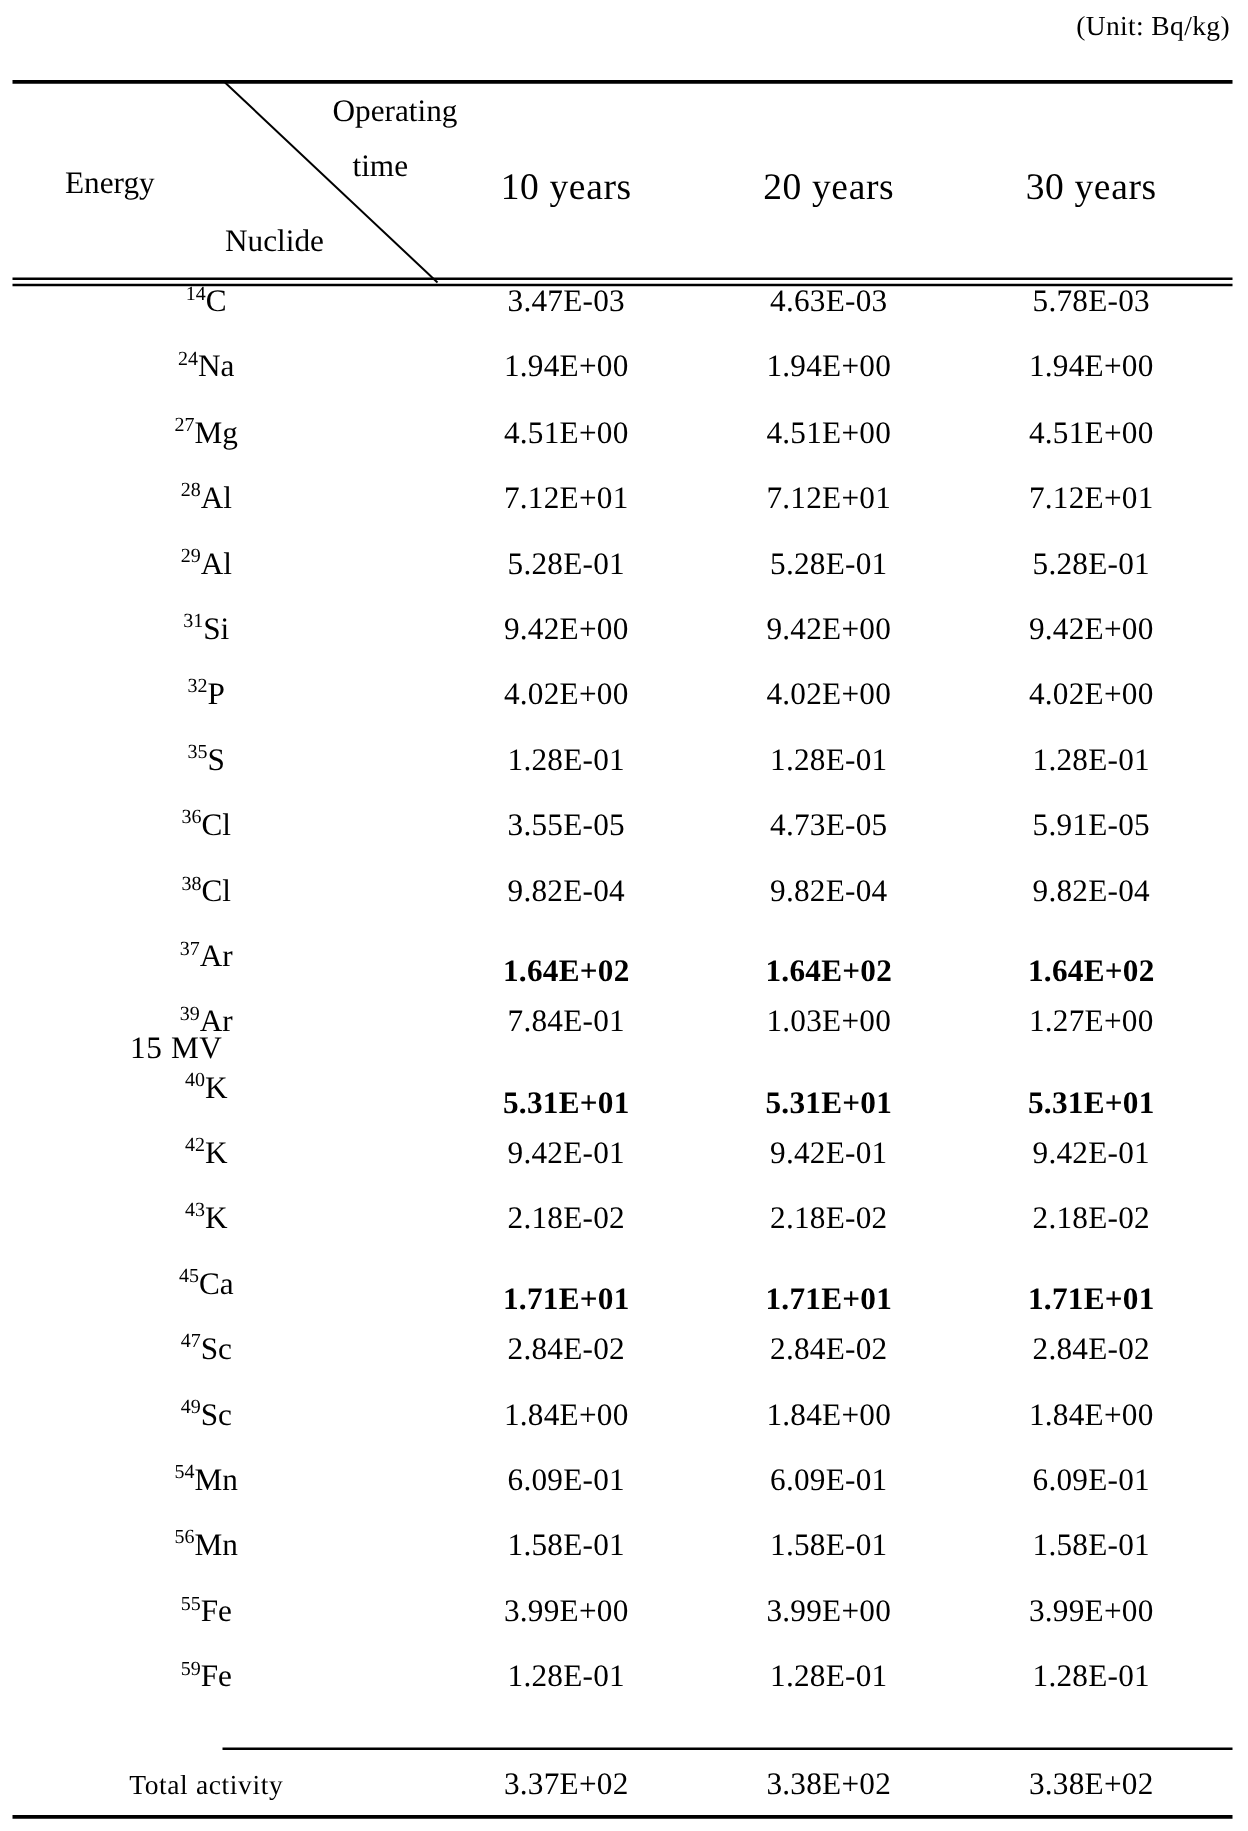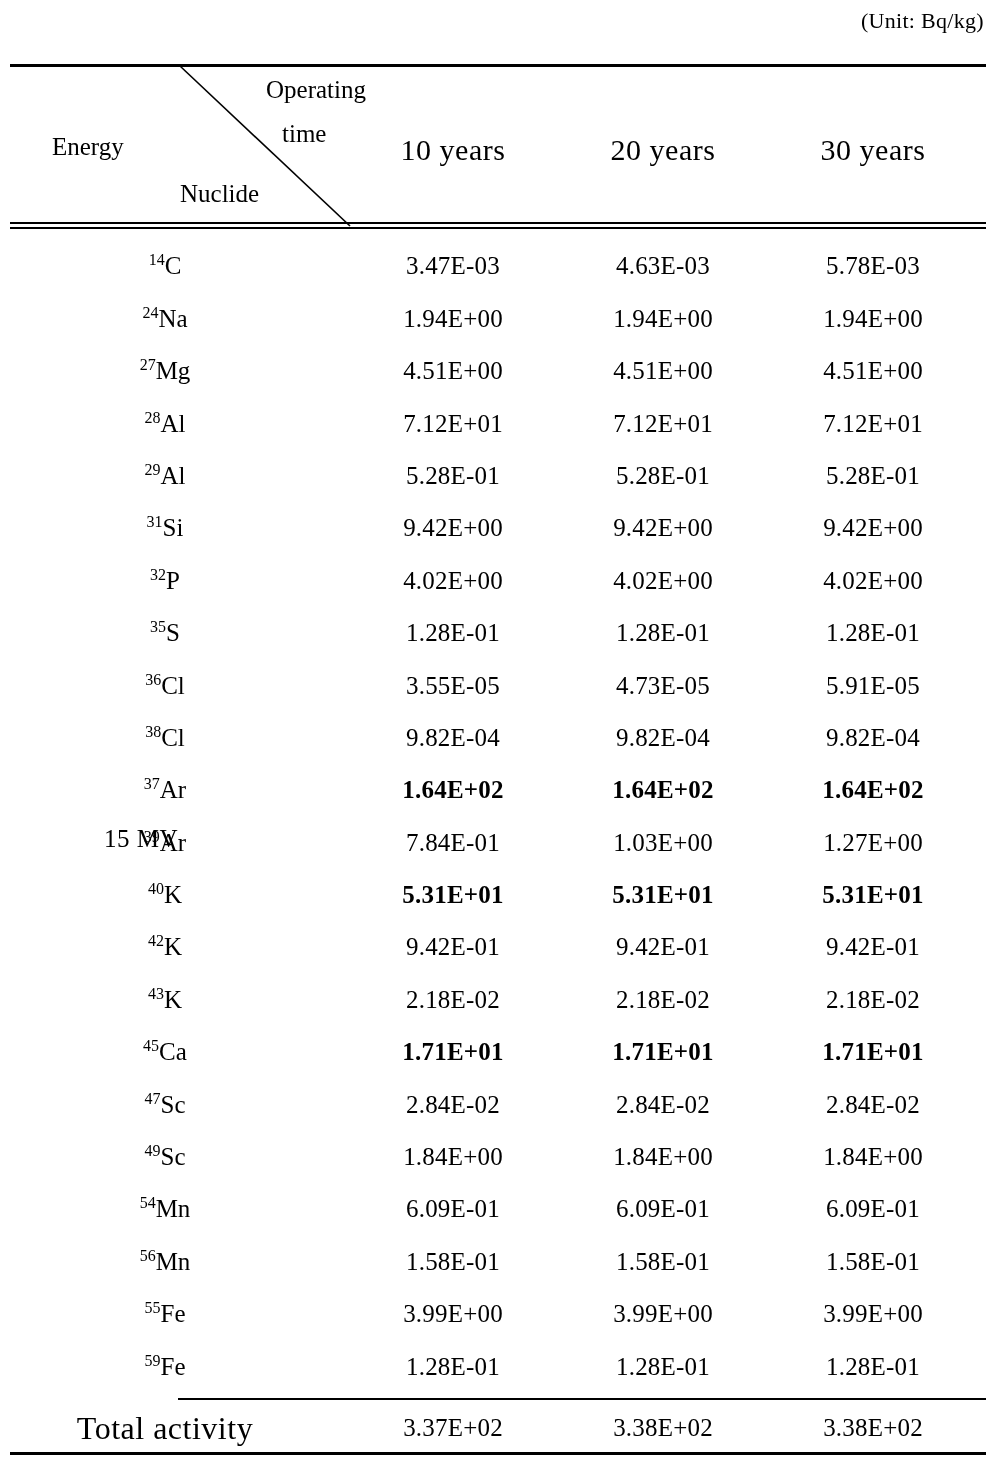--- a/index.html
+++ b/index.html
@@ -118,21 +118,21 @@
   .body-rows {
     position: absolute;
     left: 0;
     top: 228px;
     width: 998px;
   }
   .row {
     position: relative;
     height: 52.4px;
     display: flex;
-    align-items: flex-end;
+    align-items: flex-start;
   }
   .cell-nuclide {
     width: 348px;
     text-align: center;
     font-size: 25px;
     white-space: nowrap;
     padding-right: 18px;
     box-sizing: border-box;
   }
   .cell-nuclide sup {
@@ -155,21 +155,21 @@
     left: 0;
     top: 1404px;
     width: 998px;
     height: 48px;
     display: flex;
     align-items: center;
   }
   .total-label {
     width: 348px;
     text-align: center;
-    font-size: 32px;
+    font-size: 22px;
     white-space: nowrap;
     padding-right: 18px;
     box-sizing: border-box;
     letter-spacing: 0.5px;
   }
 </style>
 </head>
 <body>
 
 <div class="page">

